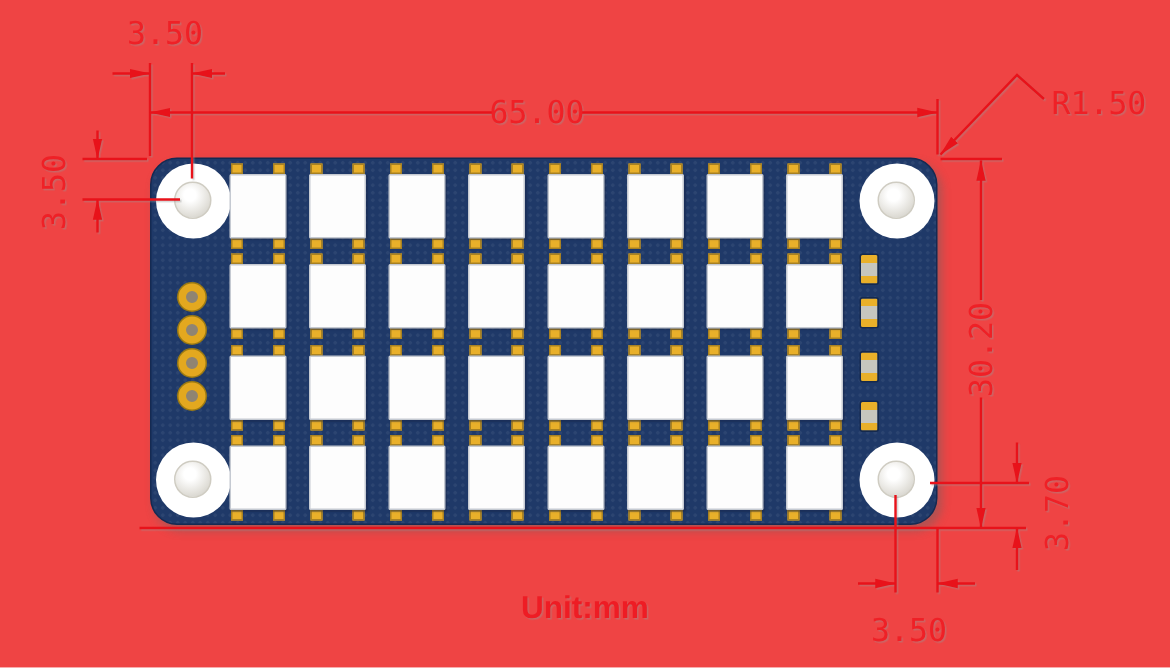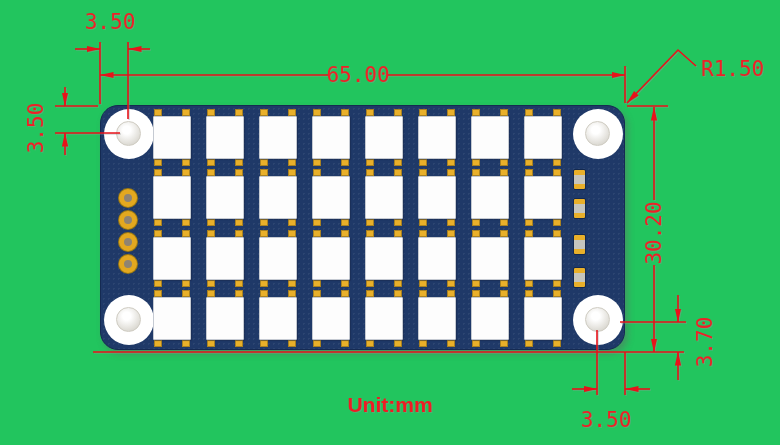--- a/index.html
+++ b/index.html
@@ -1,16 +1,16 @@
 <!DOCTYPE html>
 <html><head>
 <meta charset="utf-8">
 <style>
   html,body{margin:0;padding:0;background:#ffffff;}
-  .stage{position:relative;width:780px;height:445px;background:#22c55e;overflow:hidden;
+  .stage{position:relative;width:780px;height:445px;background:#ef4444;overflow:hidden;
          font-family:"DejaVu Sans Mono", monospace;}
   
   .pcb{position:absolute;left:100px;top:105px;width:525px;height:245px;
        background-color:#1f3968;
        background-image:radial-gradient(rgba(255,255,255,0.06) 1px, transparent 1px);
        background-size:5px 5px;
        border:1px solid #152a52;border-radius:18px;box-sizing:border-box;
        box-shadow:3px 4px 6px rgba(100,100,100,0.45);}
   .mhole{position:absolute;width:50px;height:50px;border-radius:50%;background:#ffffff;}
   .mhole-in{position:absolute;left:12px;top:12px;width:25px;height:25px;border-radius:50%;

